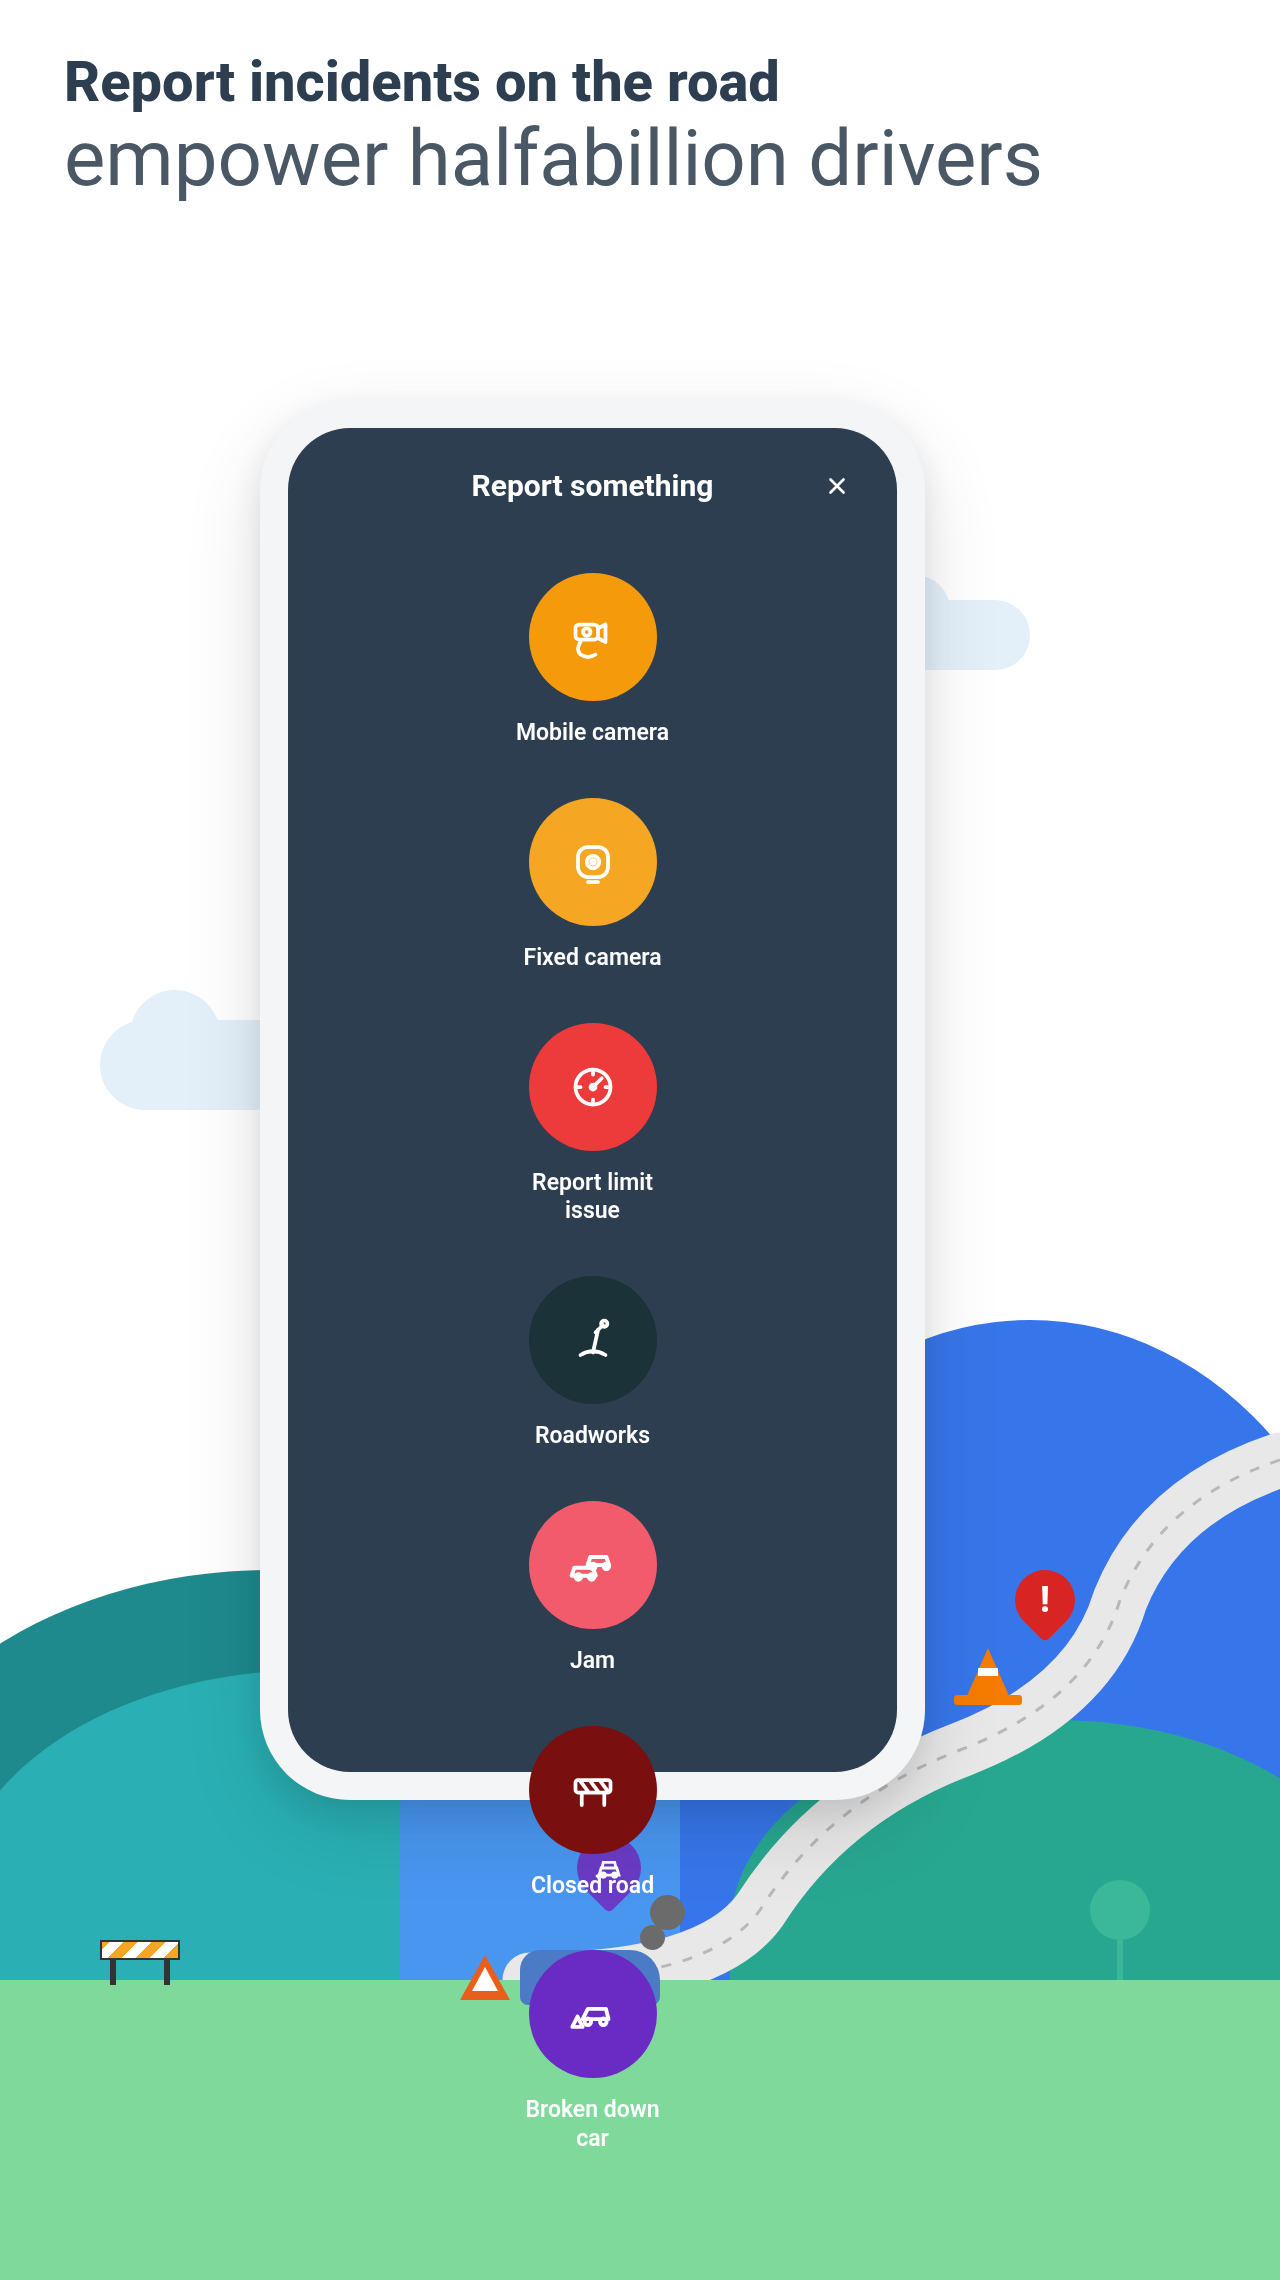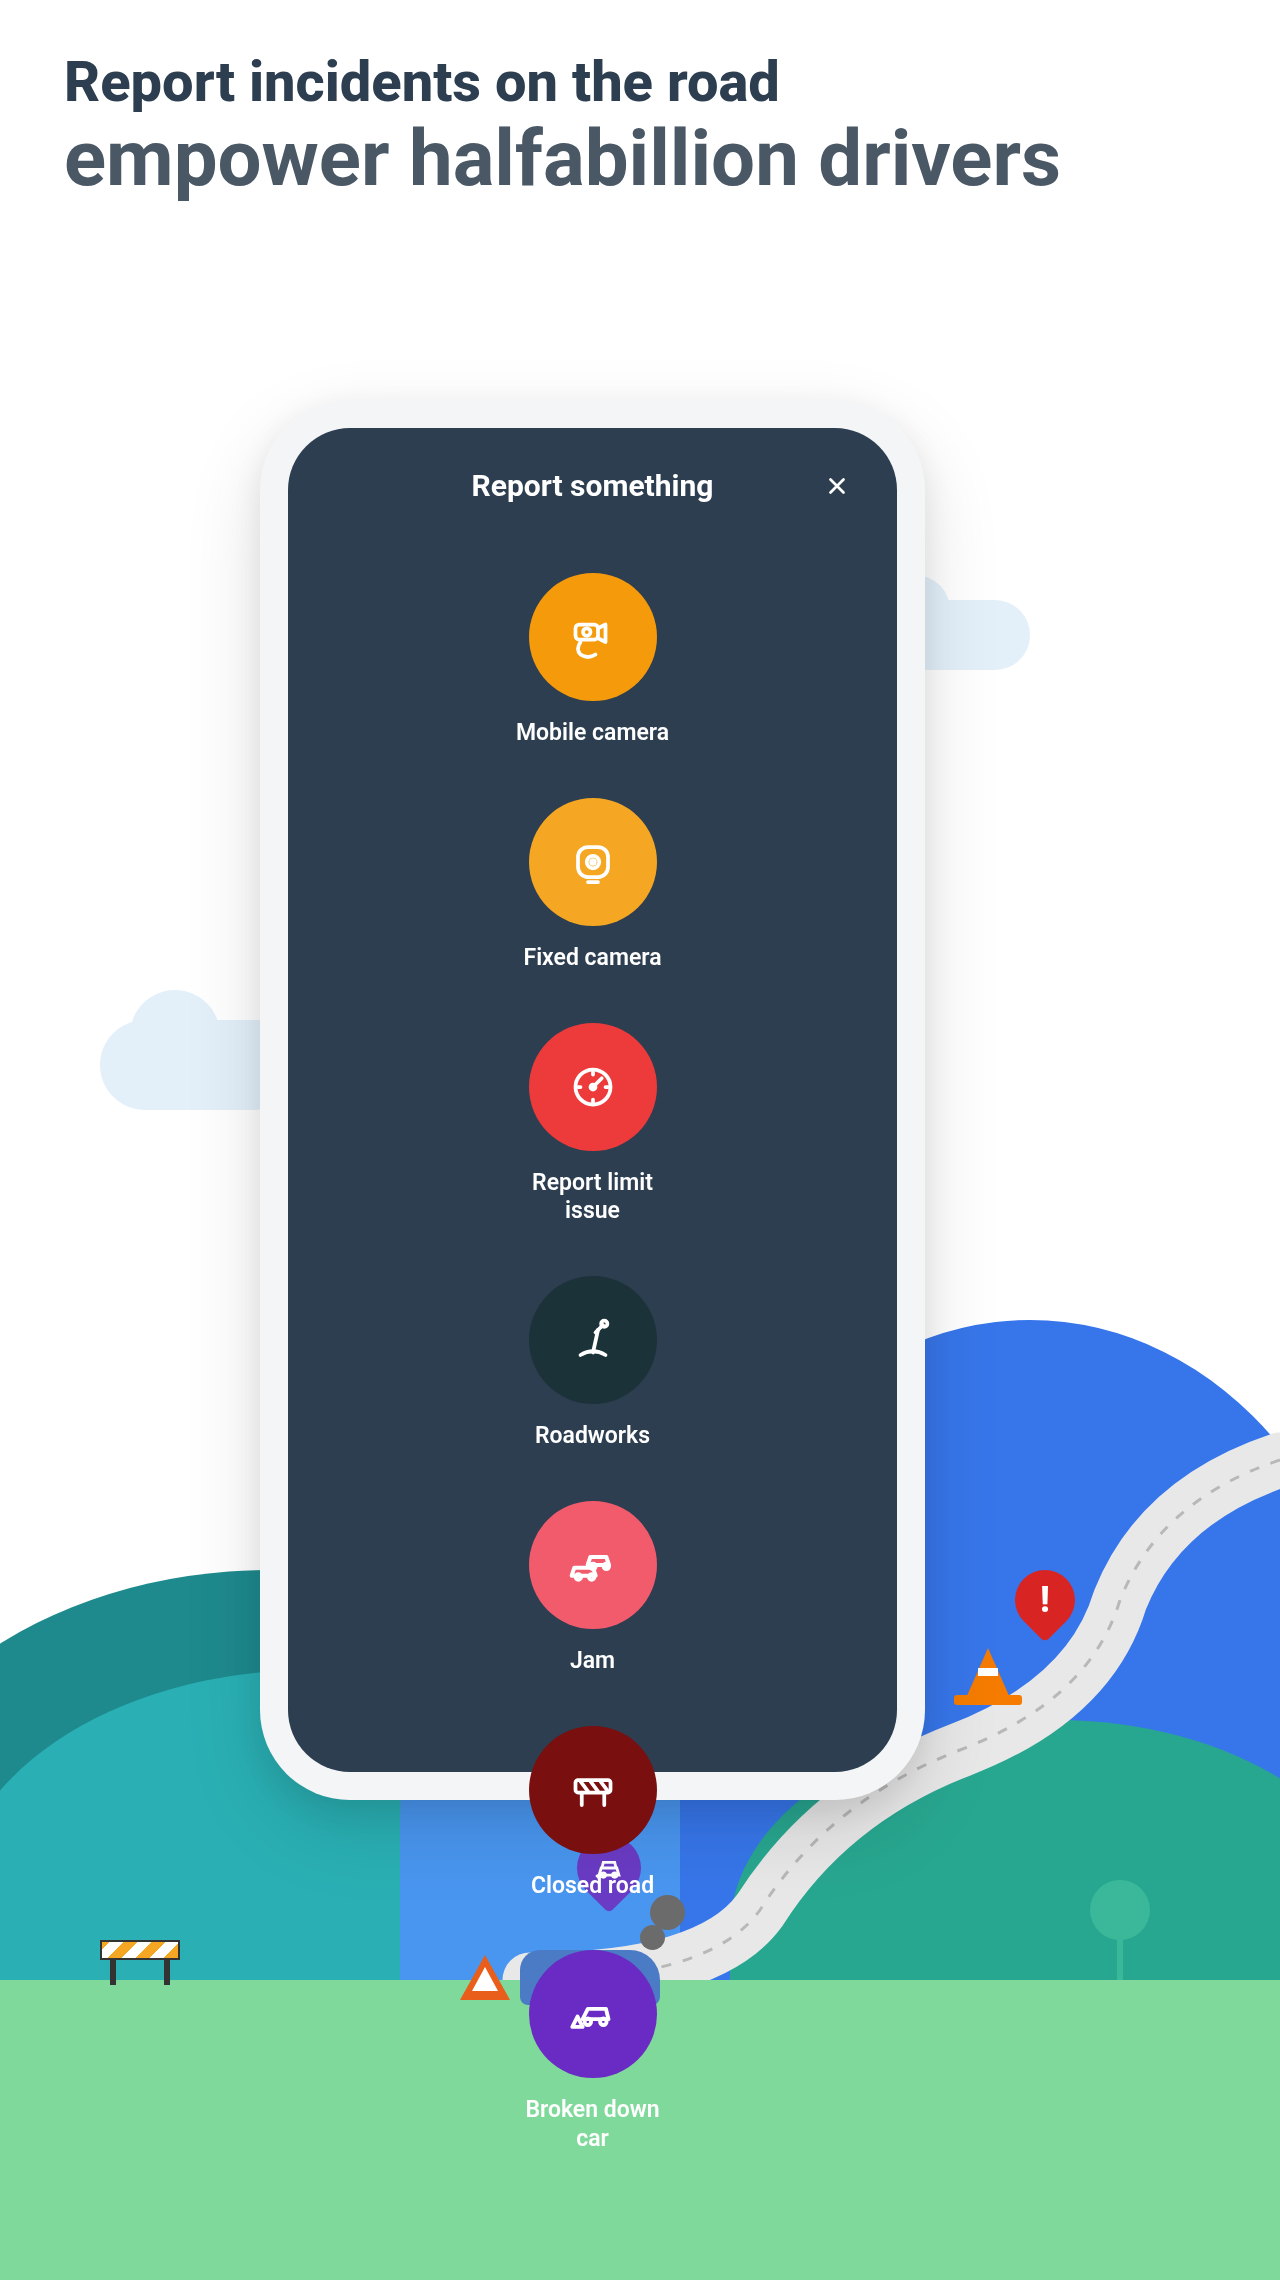--- a/index.html
+++ b/index.html
@@ -18,21 +18,21 @@
   right: 64px;
 }
 .headline-bold {
   font-size: 56px;
   font-weight: 800;
   color: #2c3e50;
   line-height: 1.1;
 }
 .headline-light {
   font-size: 78px;
-  font-weight: 700;
+  font-weight: 400;
   color: #4a5866;
   line-height: 1.15;
 }
 
 
 .cloud1 {
   position: absolute;
   left: 100px;
   top: 1020px;
   width: 200px;

